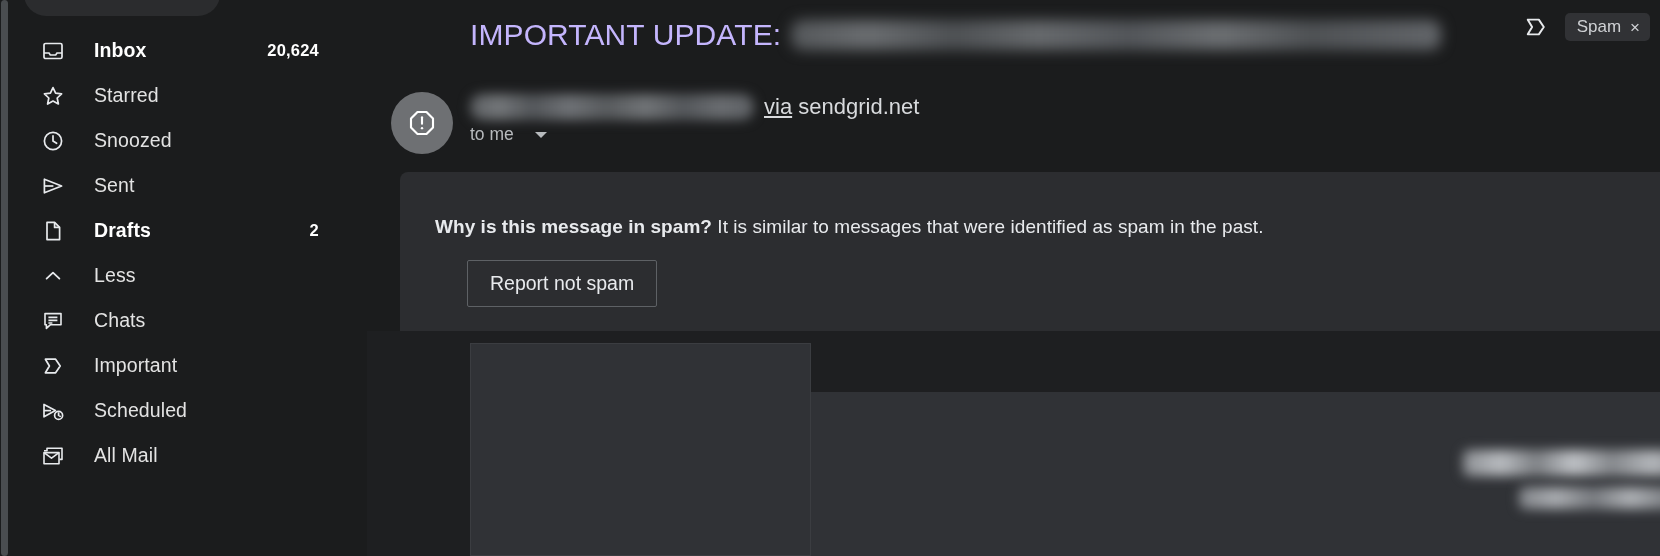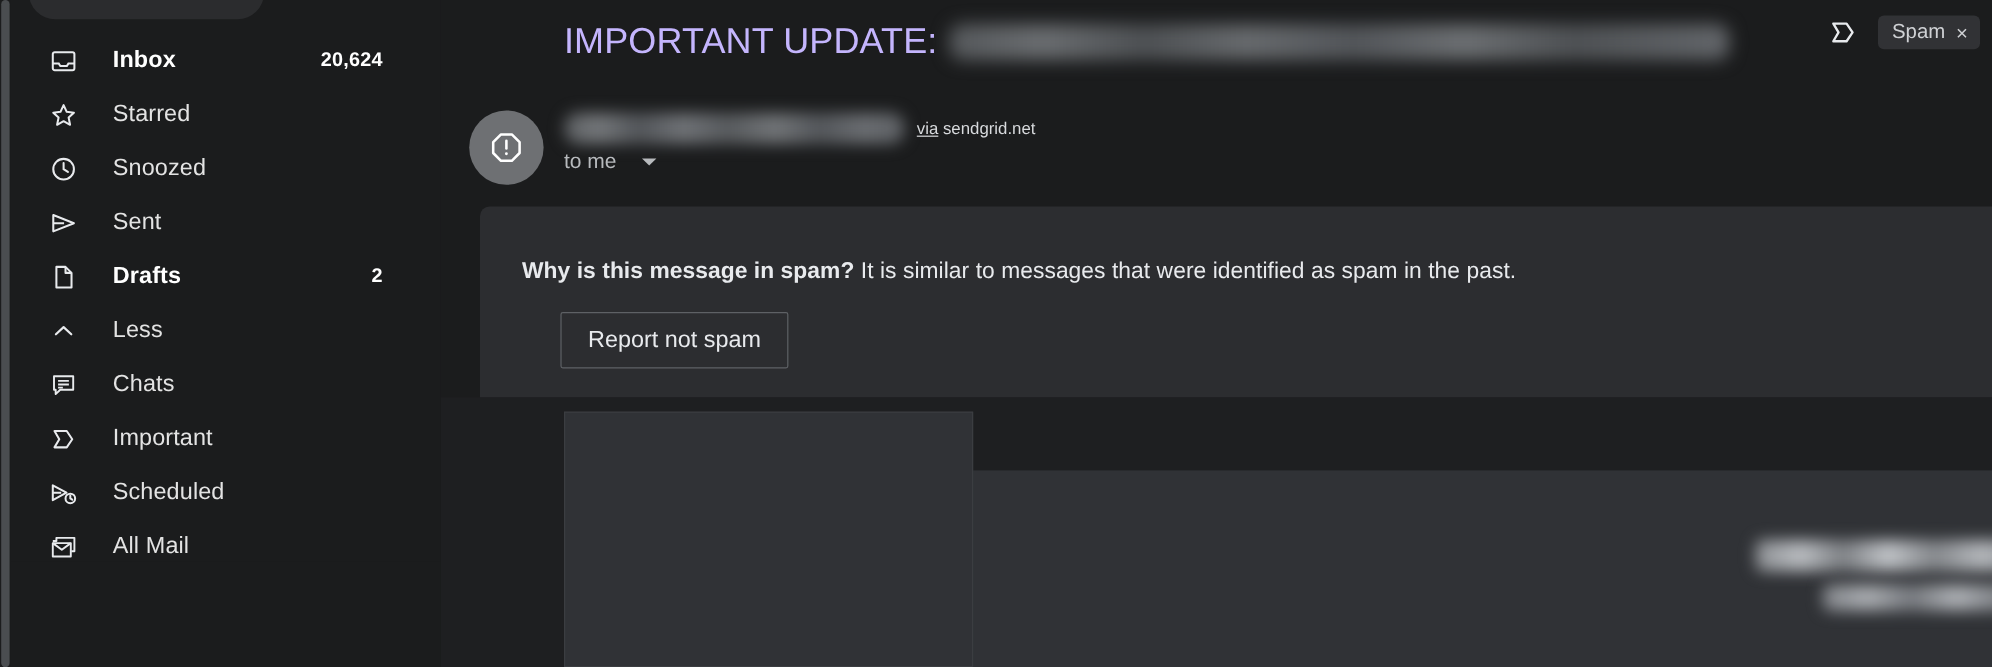--- a/index.html
+++ b/index.html
@@ -223,21 +223,21 @@
   }
   .sender-redacted {
     width: 284px;
     height: 26px;
     border-radius: 12px;
     background: linear-gradient(90deg,#5b5e61 0%,#74777a 10%,#53565a 22%,#6f7276 35%,#585b5e 48%,#717477 62%,#54575b 75%,#6a6d71 88%,#5d6064 100%);
     filter: blur(6px);
   }
   .via-wrap {
     margin-left: 10px;
-    font-size: 14px;
+    font-size: 22px;
     color: #d8dadd;
     white-space: nowrap;
   }
   .via-link {
     text-decoration: underline;
     color: #d8dadd;
   }
   .to-me {
     position: absolute;
     left: 79px;

